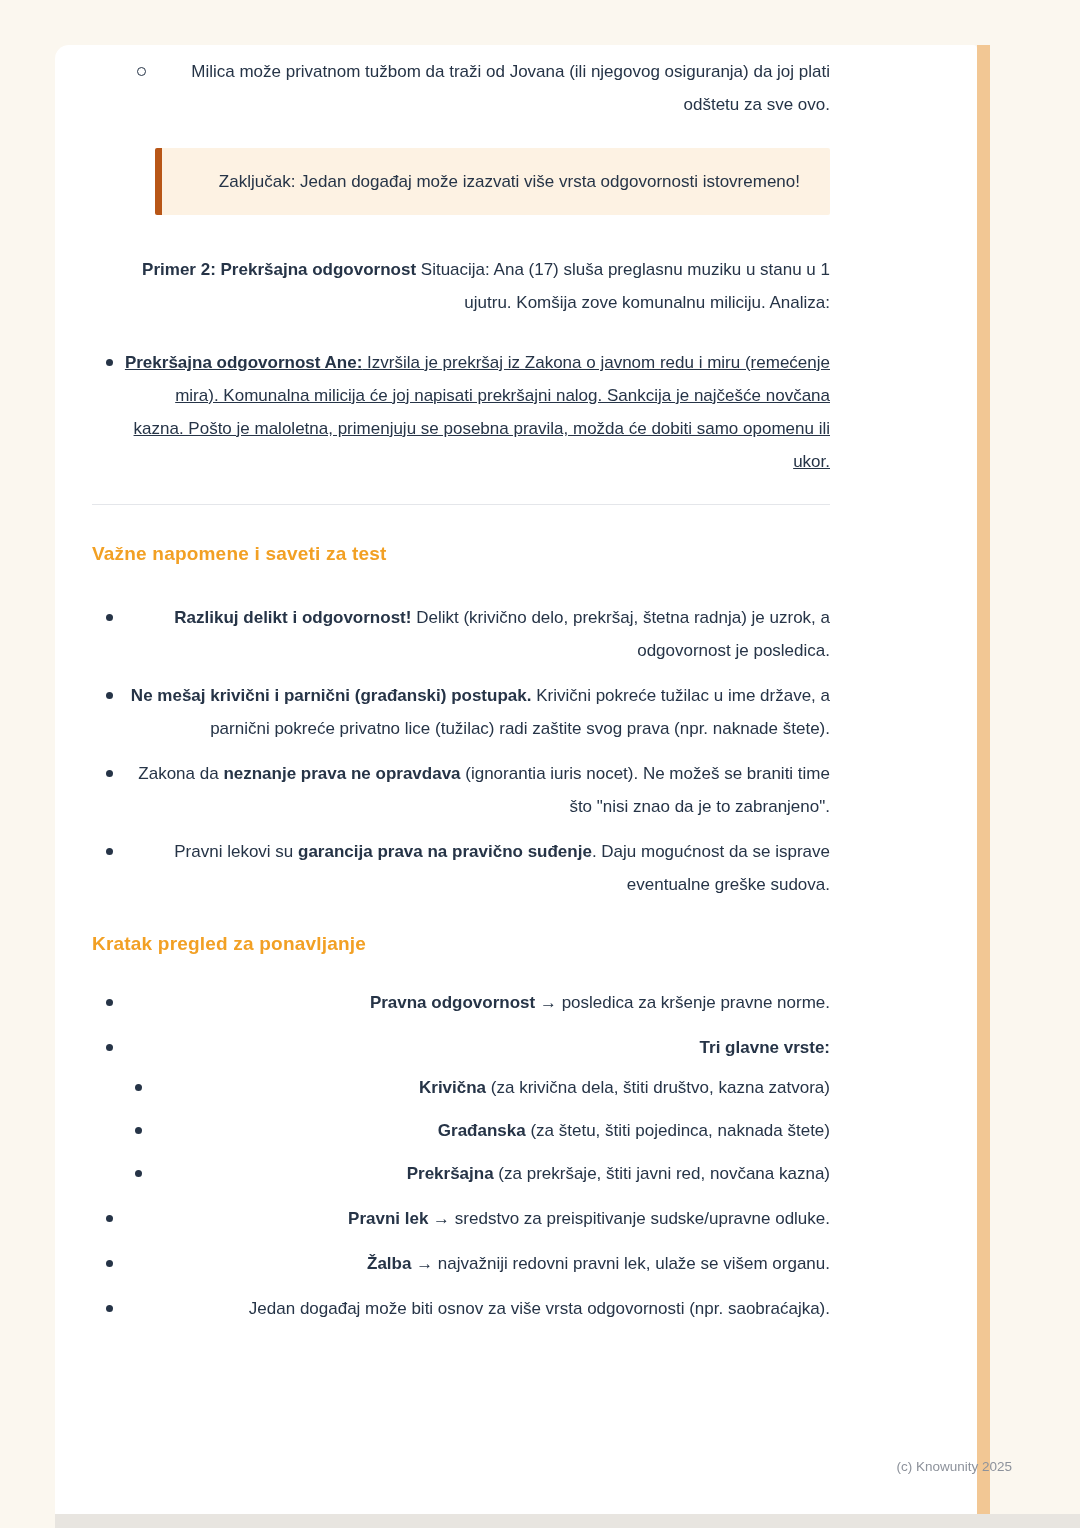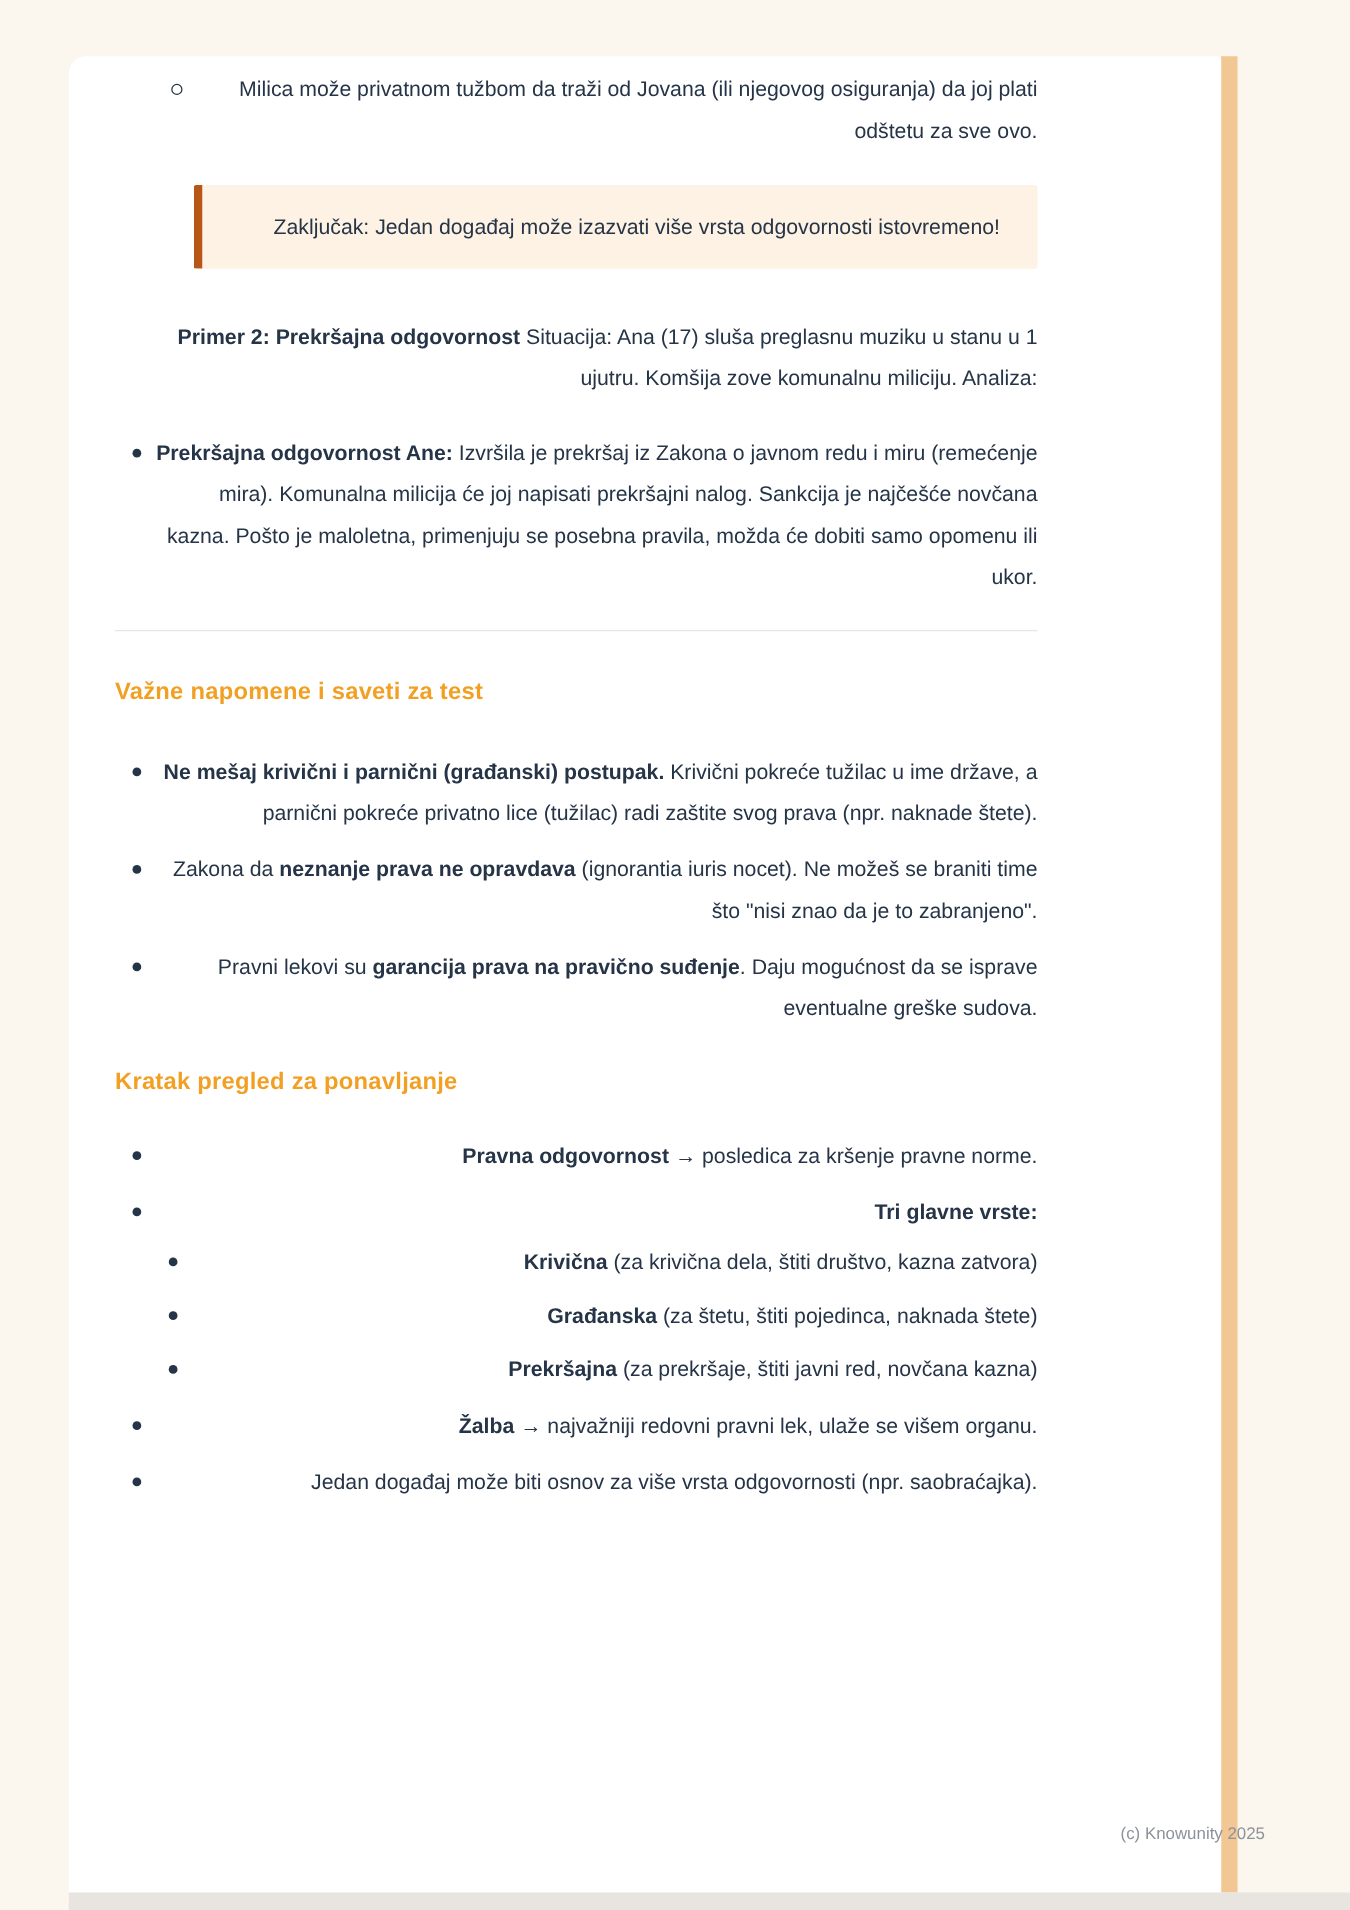--- a/index.html
+++ b/index.html
@@ -48,21 +48,21 @@
   
   .callout{
     margin:27px 0 0 63px; width:675px;
     background:var(--callout-bg);
     border-left:7px solid var(--callout-border);
     padding:17px 30px 17px 35px;
     border-radius:2px;
   }
 
   .para{ margin-top:38px; width:738px; }
-  .list-example{ margin-top:27px; }
+  .list-example{ margin-top:27px;text-decoration:underline; }
   .divider{ margin-top:26px; width:738px; border:0; border-top:1px solid var(--divider); }
   .h2{
     margin-top:32px; font-size:19px; line-height:34px; font-weight:700;
     color:var(--accent); letter-spacing:.2px;
   }
   .h2-review{ margin-top:26px; }
   .list-notes{ margin-top:30px; width:738px; }
   .list-review{ margin-top:25px; width:738px; }
 
   
@@ -102,20 +102,24 @@
         </div>
       </div>
 
       <hr class="divider">
 
       <h2 class="h2">Važne napomene i saveti za test</h2>
 
       <div class="list list-notes">
         <div class="li">
           <span class="marker dot"></span>
+          <div class="li-text"><span class="run-bold">Razlikuj delikt i odgovornost!</span><span> Delikt (krivično delo, prekršaj, štetna radnja) je </span><span class="run-italic">uzrok</span><span>, a odgovornost je </span><span class="run-italic">posledica</span><span>.</span></div>
+        </div>
+        <div class="li">
+          <span class="marker dot"></span>
           <div class="li-text"><span class="run-bold">Ne mešaj krivični i parnični (građanski) postupak.</span><span> Krivični pokreće tužilac u ime države, a parnični pokreće privatno lice (tužilac) radi zaštite svog prava (npr. naknade štete).</span></div>
         </div>
         <div class="li">
           <span class="marker dot"></span>
           <div class="li-text"><span>Zakona da </span><span class="run-bold">neznanje prava ne opravdava</span><span> (</span><span class="run-italic">ignorantia iuris nocet</span><span>). Ne možeš se braniti time što "nisi znao da je to zabranjeno".</span></div>
         </div>
         <div class="li">
           <span class="marker dot"></span>
           <div class="li-text"><span>Pravni lekovi su </span><span class="run-bold">garancija prava na pravično suđenje</span><span>. Daju mogućnost da se isprave eventualne greške sudova.</span></div>
         </div>
@@ -145,20 +149,24 @@
               <div class="li">
                 <span class="marker dot"></span>
                 <div class="li-text"><span class="run-bold">Prekršajna</span><span> (za prekršaje, štiti javni red, novčana kazna)</span></div>
               </div>
             </div>
           </div>
         </div>
 
         <div class="li">
           <span class="marker dot"></span>
+          <div class="li-text"><span class="run-bold">Pravni lek</span><span> → sredstvo za preispitivanje sudske/upravne odluke.</span></div>
+        </div>
+        <div class="li">
+          <span class="marker dot"></span>
           <div class="li-text"><span class="run-bold">Žalba</span><span> → najvažniji redovni pravni lek, ulaže se višem organu.</span></div>
         </div>
         <div class="li">
           <span class="marker dot"></span>
           <div class="li-text"><span>Jedan događaj može biti osnov za više vrsta odgovornosti (npr. saobraćajka).</span></div>
         </div>
       </div>
 
     </div>
   </div>

